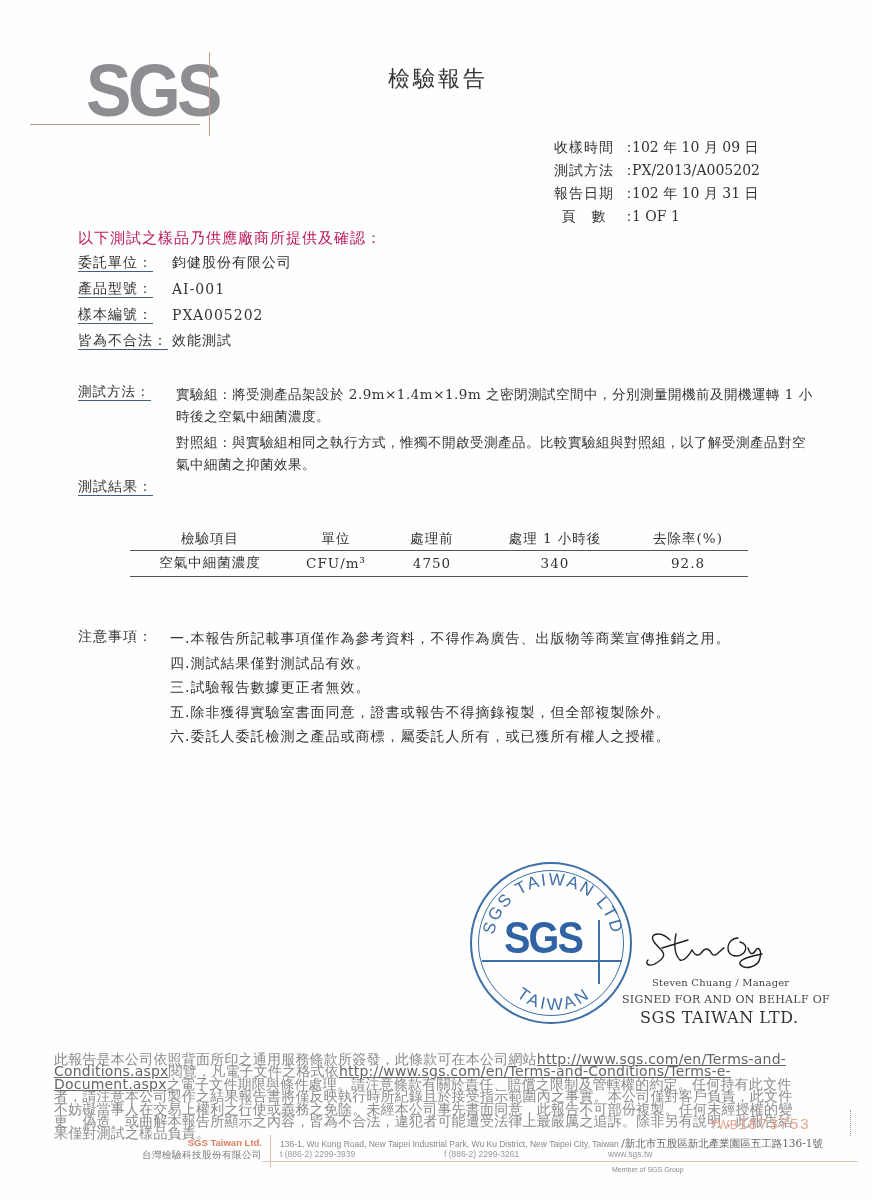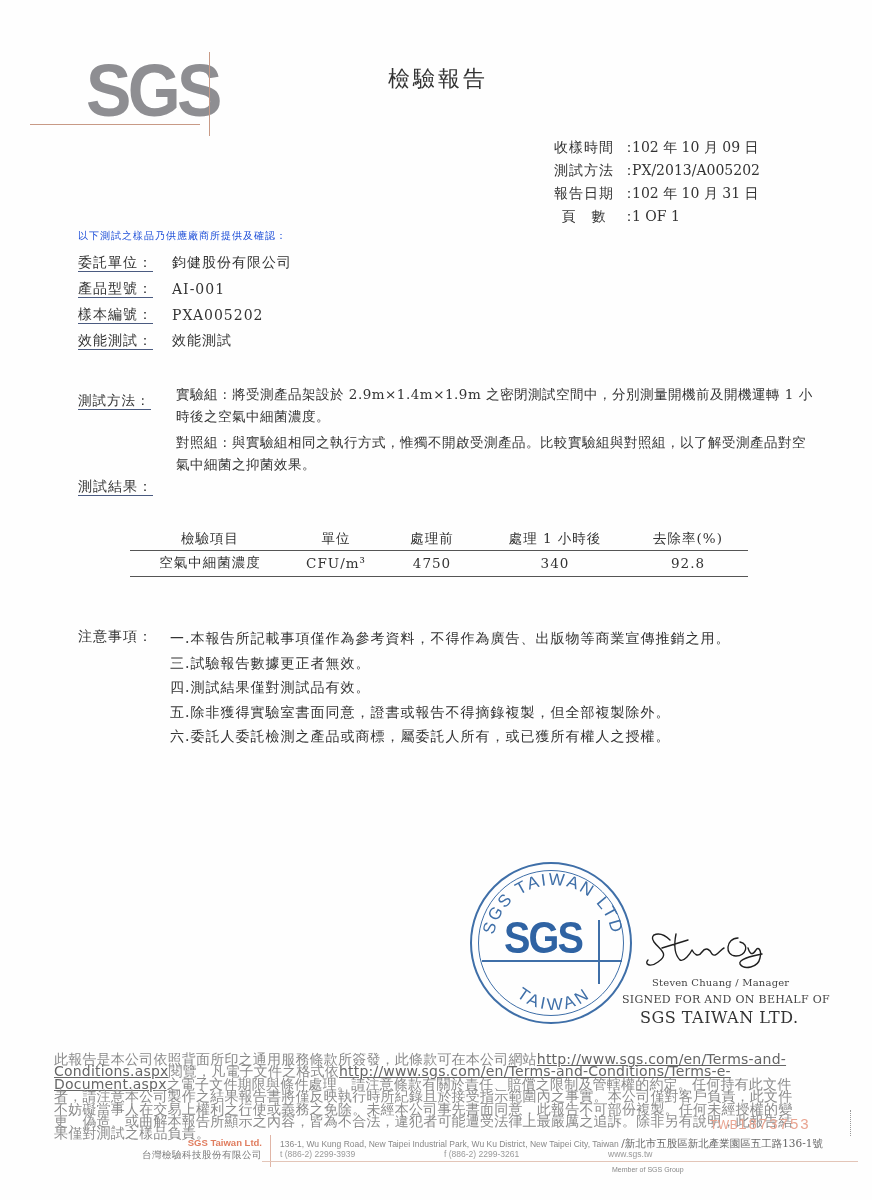--- a/index.html
+++ b/index.html
@@ -16,29 +16,29 @@
 
     .doc-title { position: absolute; left: 388px; top: 64px; font-size: 22px; letter-spacing: 3px; color: #333; }
 
     
     .meta { position: absolute; left: 546px; top: 136px; font-size: 14px; line-height: 23px; color: #333; text-align: center; }
     .meta-row { display: flex; white-space: nowrap; }
     .meta-label { width: 76px; letter-spacing: 1px; }
     .meta-sep { width: 10px; }
 
     
-    .intro { position: absolute; left: 78px; top: 229px; font-size: 10px; letter-spacing: 1px; color: #1d4ed8; }
+    .intro { position: absolute; left: 78px; top: 229px; font-size: 15px; letter-spacing: 1px; color: #be185d; }
     .info { position: absolute; left: 78px; top: 250px; font-size: 14px; color: #333; }
     .info-row { display: flex; height: 26px; align-items: center; }
     .info-label { width: 94px; display: inline-block; letter-spacing: 1px; }
     .info-label span.u { border-bottom: 1px solid #4a5a80; padding-bottom: 1px; }
     .info-value { letter-spacing: 1px; }
 
     .method { position: absolute; left: 78px; top: 383px; font-size: 13.5px; color: #333; }
-    .method-label { position: absolute; left: 0; top: 9px; width: 94px; letter-spacing: 1px; }
+    .method-label { position: absolute; left: 0; top: 0; width: 94px; letter-spacing: 1px; }
     .method-label span.u { border-bottom: 1px solid #4a5a80; padding-bottom: 1px; }
     .method-body { position: absolute; left: 98px; top: 0; width: 640px; line-height: 22px; letter-spacing: 0.5px; }
     .method-para { margin-bottom: 4px; }
 
     .results-label { position: absolute; left: 78px; top: 478px; font-size: 14px; letter-spacing: 1px; color: #333; }
     .results-label span.u { border-bottom: 1px solid #4a5a80; padding-bottom: 1px; }
 
     
     .result-table { position: absolute; left: 130px; top: 528px; width: 618px; font-size: 13.5px; color: #333; border-collapse: collapse; }
     .result-table th { font-weight: normal; height: 22px; padding: 0; letter-spacing: 1px; border-bottom: 1.5px solid #555; }
@@ -134,21 +134,21 @@
     </div>
     <div class="info-row">
       <span class="info-label"><span class="u">產品型號：</span></span>
       <span class="info-value">AI-001</span>
     </div>
     <div class="info-row">
       <span class="info-label"><span class="u">樣本編號：</span></span>
       <span class="info-value">PXA005202</span>
     </div>
     <div class="info-row">
-      <span class="info-label"><span class="u">效能測試：</span></span>
+      <span class="info-label"><span class="u">皆為不合法：</span></span>
       <span class="info-value">效能測試</span>
     </div>
   </div>
 
   <div class="method">
     <div class="method-label"><span class="u">測試方法：</span></div>
     <div class="method-body">
       <div class="method-para">實驗組：將受測產品架設於 2.9m×1.4m×1.9m 之密閉測試空間中，分別測量開機前及開機運轉 1 小時後之空氣中細菌濃度。</div>
       <div class="method-para">對照組：與實驗組相同之執行方式，惟獨不開啟受測產品。比較實驗組與對照組，以了解受測產品對空氣中細菌之抑菌效果。</div>
     </div>
@@ -174,22 +174,22 @@
         <td>340</td>
         <td>92.8</td>
       </tr>
     </tbody>
   </table>
 
   <div class="notes">
     <div class="notes-label">注意事項：</div>
     <ul class="notes-list">
       <li>一.本報告所記載事項僅作為參考資料，不得作為廣告、出版物等商業宣傳推銷之用。</li>
+      <li>四.測試結果僅對測試品有效。</li>
       <li>三.試驗報告數據更正者無效。</li>
-      <li>四.測試結果僅對測試品有效。</li>
       <li>五.除非獲得實驗室書面同意，證書或報告不得摘錄複製，但全部複製除外。</li>
       <li>六.委託人委託檢測之產品或商標，屬委託人所有，或已獲所有權人之授權。</li>
     </ul>
   </div>
 
   <div class="stamp">
     <svg width="162" height="162" viewBox="0 0 162 162">
       <defs>
         <path id="arcTop" d="M 22,92 A 60,60 0 1,1 140,92"></path>
         <path id="arcBottom" d="M 40,128 A 58,58 0 0,0 124,128"></path>

